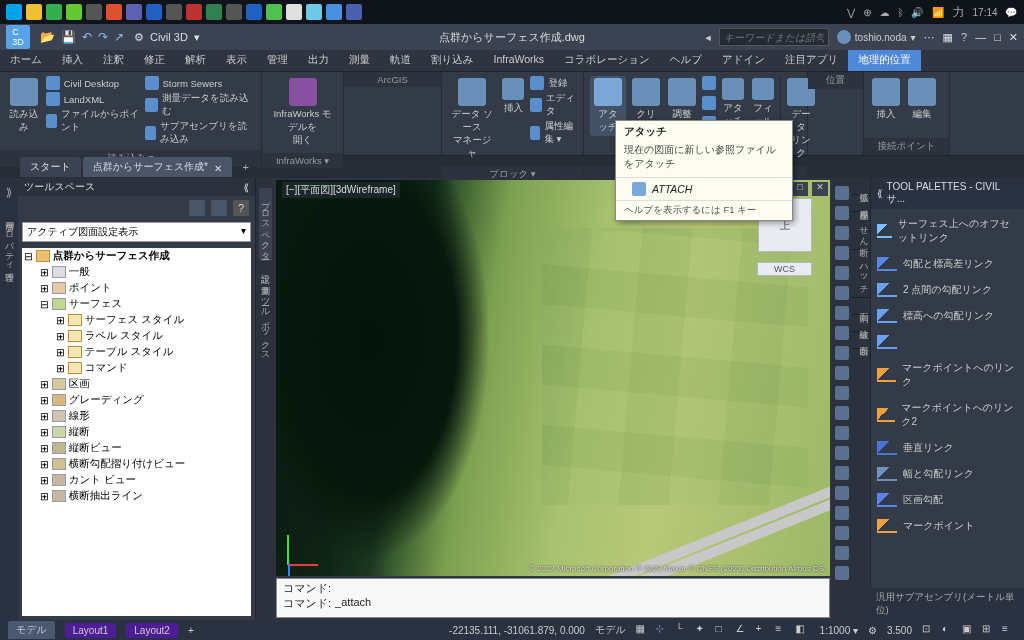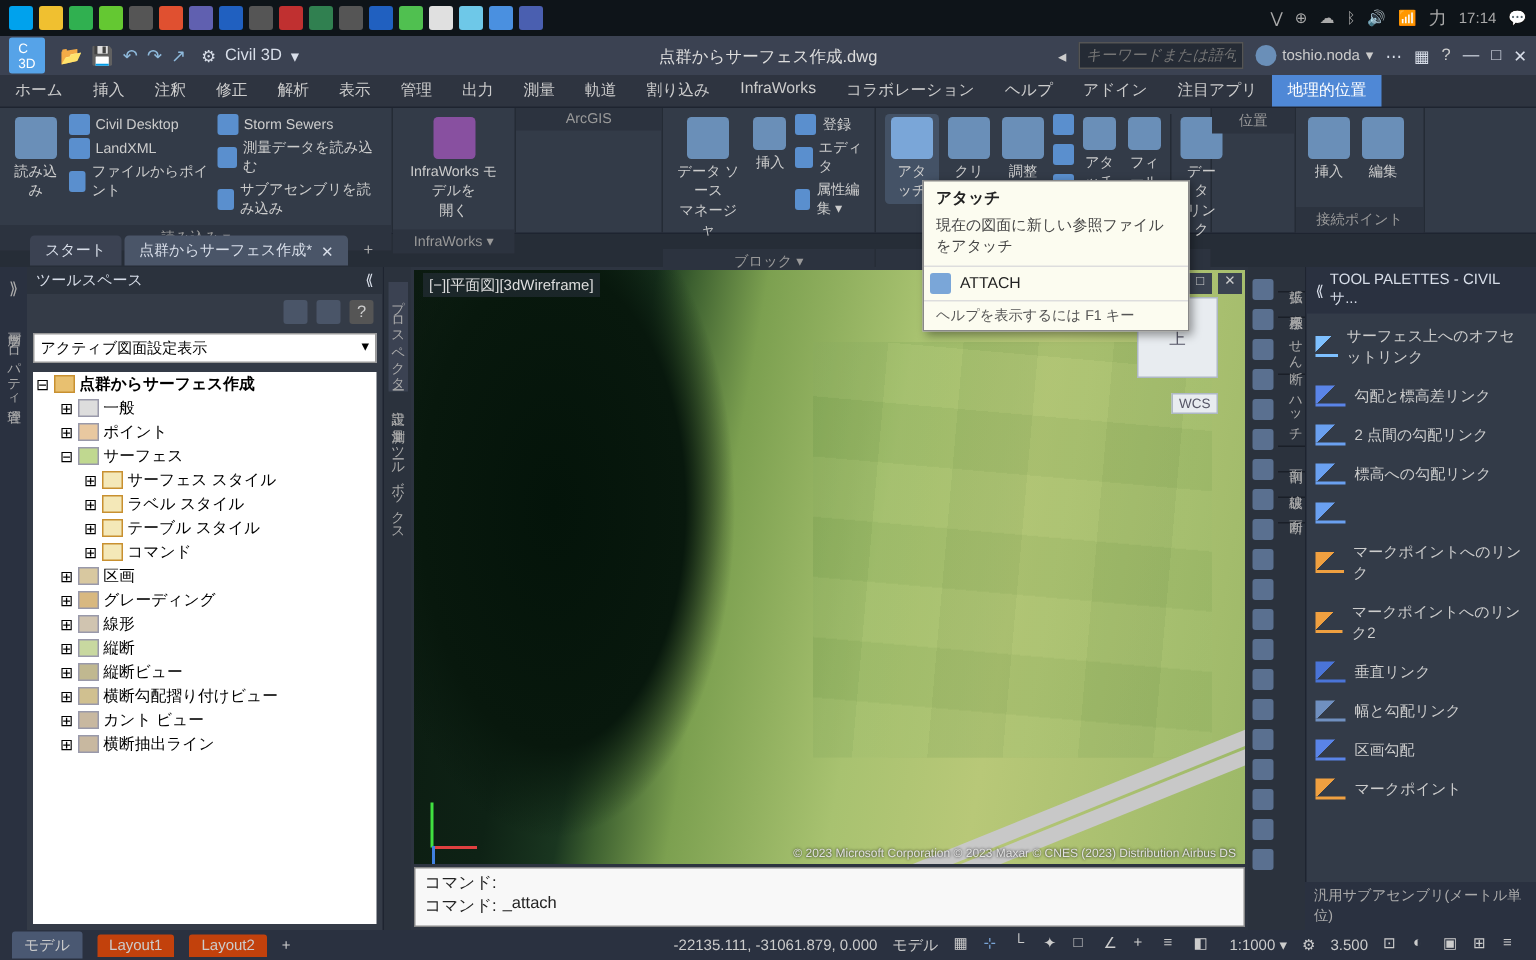--- a/index.html
+++ b/index.html
@@ -45,42 +45,42 @@
 .center { flex:1; display:flex; flex-direction:column; position:relative; }
 .right-vtab { width:18px; background:#2b323d; display:flex; flex-direction:column; align-items:center; padding-top:10px; }
 .right-vtab div { writing-mode:vertical-rl; font-size:9px; color:#aaa; padding:6px 0; }
 .viewport-title { position:absolute; top:2px; left:6px; background:rgba(40,48,60,.6); color:#ddd; font-size:10px; padding:1px 4px; z-index:3; }
 .viewport { flex:1; position:relative; background:#3a4a2a; overflow:hidden; margin:2px; }
 .aerial { position:absolute; inset:0; background:linear-gradient(100deg,#0b1a10 0%,#0e2215 18%,#1a3620 26%,#3d6030 30%,#7ca050 38%,#a8c270 55%,#b8c878 70%,#9cb868 100%); }
 .river { position:absolute; top:0; left:0; width:60%; height:100%; background:radial-gradient(ellipse 220px 400px at 28% 40%, #04140a 0%, #08180d 40%, transparent 55%); }
 .fields { position:absolute; top:12%; right:4%; width:48%; height:70%; background:repeating-linear-gradient(5deg, rgba(160,190,110,.2) 0 40px, rgba(120,160,80,.2) 40px 80px), repeating-linear-gradient(95deg, rgba(100,140,70,.15) 0 50px, rgba(160,190,110,.15) 50px 100px); }
 .road { position:absolute; bottom:8%; right:-4%; width:50%; height:10px; background:#c8c8c8; transform:rotate(-22deg); box-shadow:0 12px 0 #c8c8c8; }
 .viewcube { position:absolute; top:18px; right:18px; width:54px; height:54px; background:#e8ecf0; border:1px solid #aeb8c5; display:flex; align-items:center; justify-content:center; font-size:11px; color:#556; }
-.wcs { position:absolute; top:82px; right:18px; background:#e8ecf0; border:1px solid #aeb8c5; padding:1px 4px; font-size:9px; color:#556; }
+.wcs { position:absolute; top:82px; right:18px; background:#e8ecf0; border:1px solid #aeb8c5; padding:1px 16px; font-size:9px; color:#556; }
 .ucs { position:absolute; bottom:12px; left:12px; }
 .ucs .ax { position:absolute; width:30px; height:2px; }
 .cmdline { height:40px; background:#f8f8f8; margin:0 2px 2px; color:#222; font-family:Consolas,monospace; font-size:11px; padding:2px 6px; border:1px solid #888; }
 .cmdline .inp { display:flex; gap:4px; }
 .right-toolbar { width:20px; background:#2b323d; display:flex; flex-direction:column; gap:6px; padding-top:8px; align-items:center; }
 .right-toolbar span { width:14px; height:14px; background:#5a7090; border-radius:2px; }
 .right-vcol { width:18px; background:#2b323d; display:flex; flex-direction:column; }
 .right-vcol div { writing-mode:vertical-rl; font-size:9px; padding:8px 0; color:#aaa; text-align:center; border-bottom:1px solid #1a1f28; }
 .palette { width:154px; background:#333b48; border-left:1px solid #1e2430; }
 .pal-title { background:#2a3140; padding:3px 6px; font-size:10px; display:flex; gap:4px; align-items:center; }
 .pal-body { padding:4px; display:flex; flex-direction:column; gap:4px; }
 .pal-item { display:flex; align-items:center; gap:6px; padding:4px 2px; font-size:10px; color:#ccc; }
 .pal-ic { width:20px; height:14px; position:relative; }
 .pal-foot { position:absolute; bottom:20px; right:0; width:154px; background:#2a3140; padding:3px 6px; font-size:9.5px; color:#aaa; }
 .tooltip { position:absolute; top:120px; left:615px; width:178px; background:#fcfcf0; border:1px solid #888; box-shadow:2px 2px 6px rgba(0,0,0,.4); z-index:20; color:#222; font-size:10.5px; }
 .tooltip .tt-title { padding:4px 8px; font-weight:bold; }
 .tooltip .tt-desc { padding:0 8px 6px; font-size:10px; color:#444; }
-.tooltip .tt-cmd { padding:4px 4px; border-top:1px solid #ddd; display:flex; gap:6px; align-items:center; }
+.tooltip .tt-cmd { padding:4px 16px; border-top:1px solid #ddd; display:flex; gap:6px; align-items:center;font-style:italic; }
 .tooltip .tt-f1 { padding:3px 8px; border-top:1px solid #ddd; font-size:9.5px; color:#555; }
 .status { position:absolute; bottom:0; left:0; right:0; height:20px; background:#2a3140; display:flex; align-items:center; padding:0 8px; gap:10px; font-size:10px; color:#ccc; }
-.status .layout-tab { padding:2px 8px; background:#c2410c; border-radius:2px 2px 0 0; }
+.status .layout-tab { padding:2px 8px; background:#4c1d95; border-radius:2px 2px 0 0; }
 .status .coords { margin-left:auto; }
 .status .sb-icons { display:flex; gap:6px; align-items:center; }
 .status .sb-icons span { width:14px; height:14px; display:inline-block; }
 </style>
 </head>
 <body>
 
 <div class="taskbar">
   <div class="tb-icon" style="background:#00a2ed"></div>
   <div class="tb-icon" style="background:#f0c030"></div>

